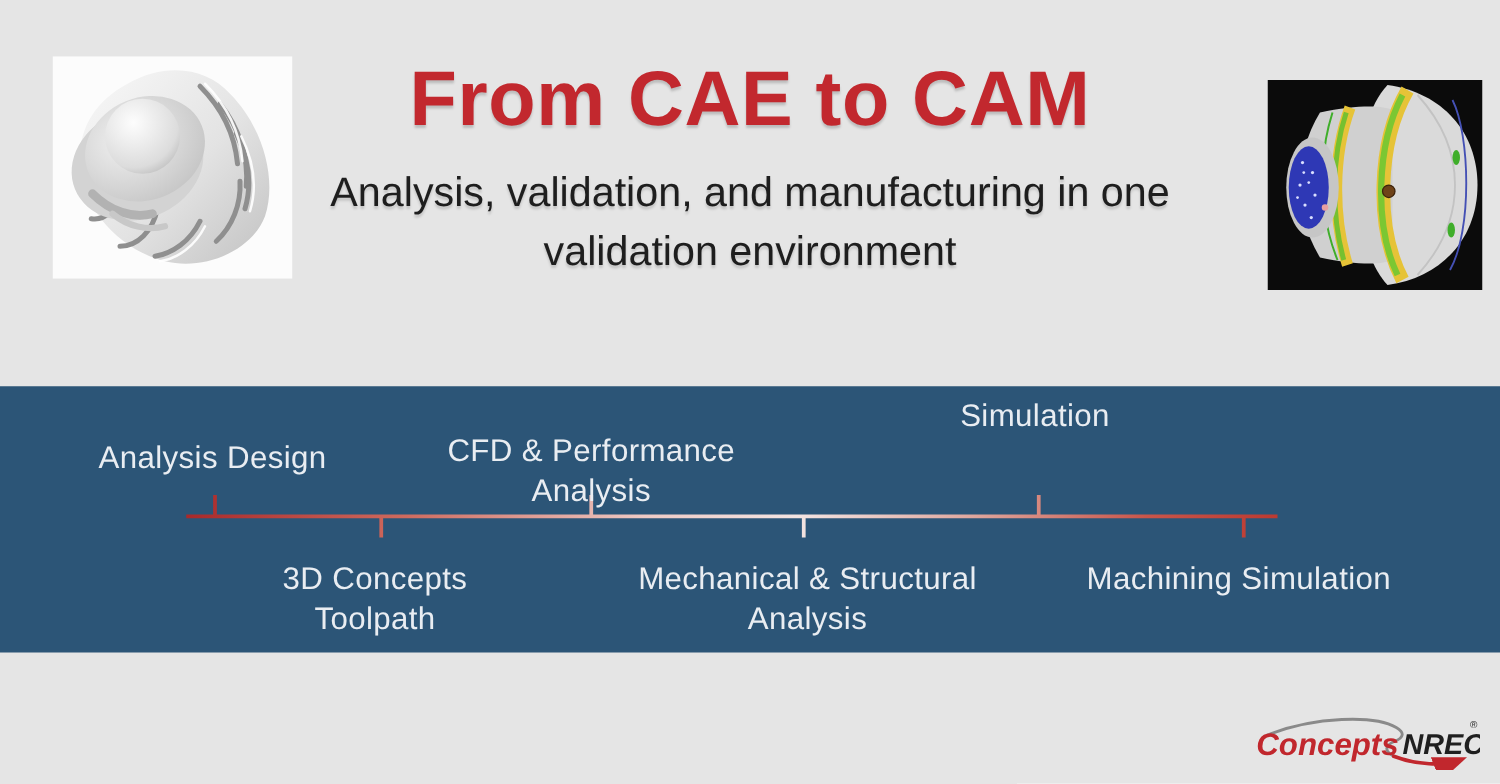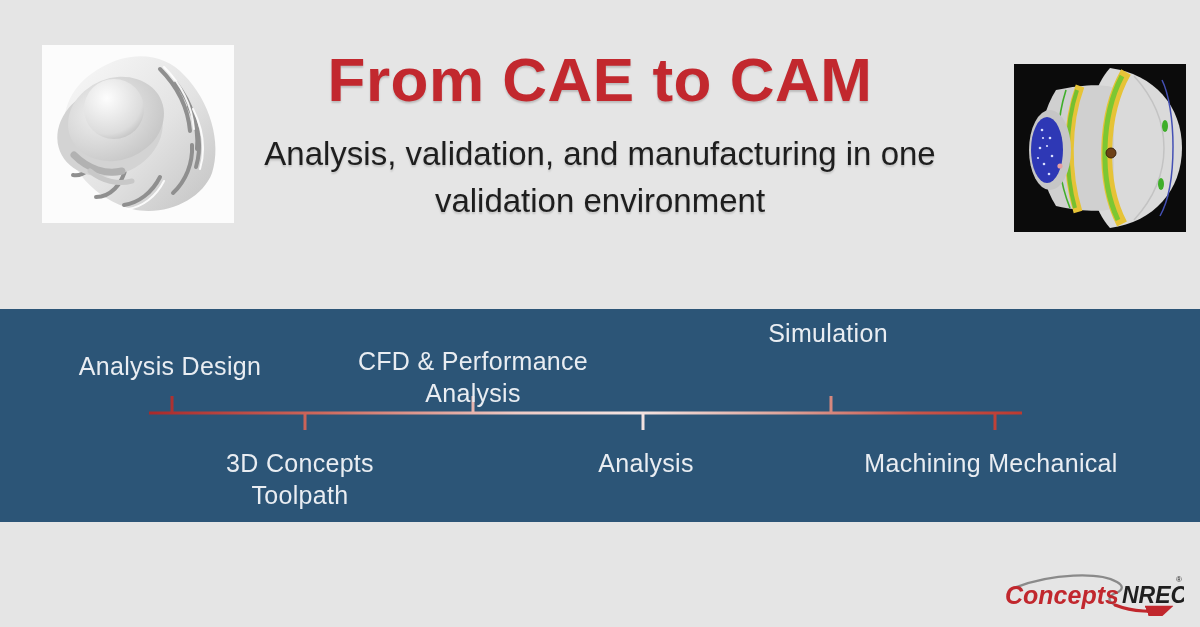--- a/index.html
+++ b/index.html
@@ -165,24 +165,25 @@
       <span>Analysis</span>
     </div>
     <div class="step-label step-programming">
       <span>Simulation</span>
     </div>
     <div class="step-label step-geometry">
       <span>3D Concepts</span>
       <span>Toolpath</span>
     </div>
     <div class="step-label step-mechanical">
+      <span>Mechanical &amp; Structural</span>
       <span>Analysis</span>
     </div>
     <div class="step-label step-machining">
-      <span>Machining Mechanical</span>
+      <span>Machining Simulation</span>
     </div>
   </div>
 
   <svg class="logo" viewBox="0 0 184 48" aria-hidden="true">
     <defs>
       <marker id="lgArrow" markerWidth="9" markerHeight="8" refX="7" refY="3.5" orient="auto">
         <path d="M0,0 L9,3.5 L0,7 Z" fill="#c1272d"></path>
       </marker>
     </defs>
     <path d="M14,20 C52,5 100,4 117,14 C124,18 123,22 116,25 C108,28 107,33 115,37" stroke="#8a8a8a" stroke-width="2.3" fill="none" stroke-linecap="round"></path>

